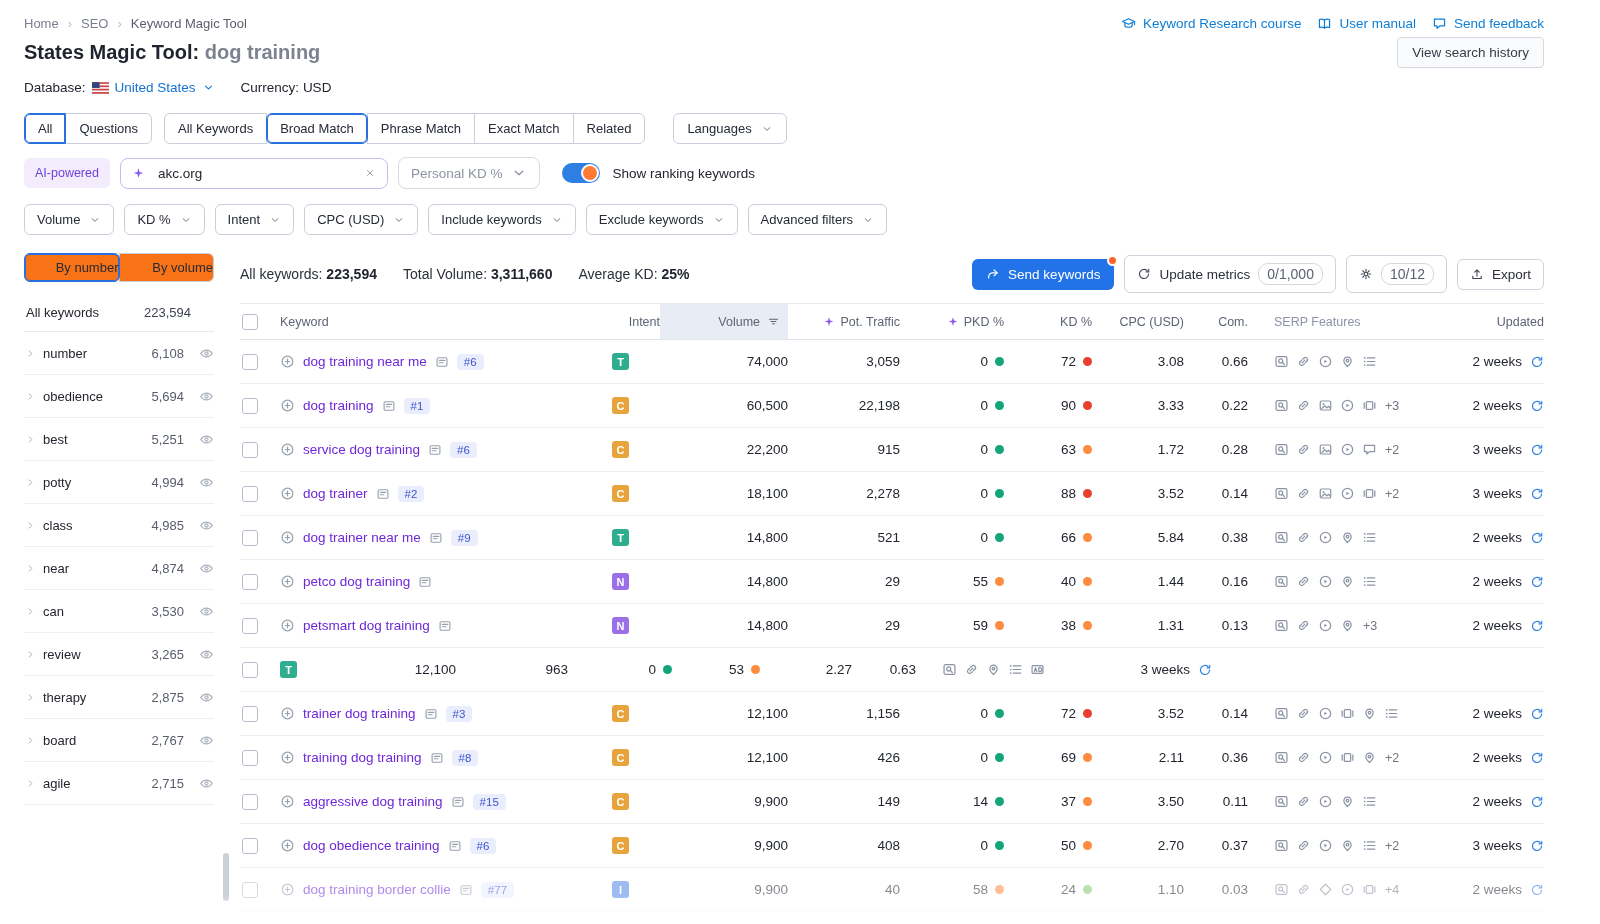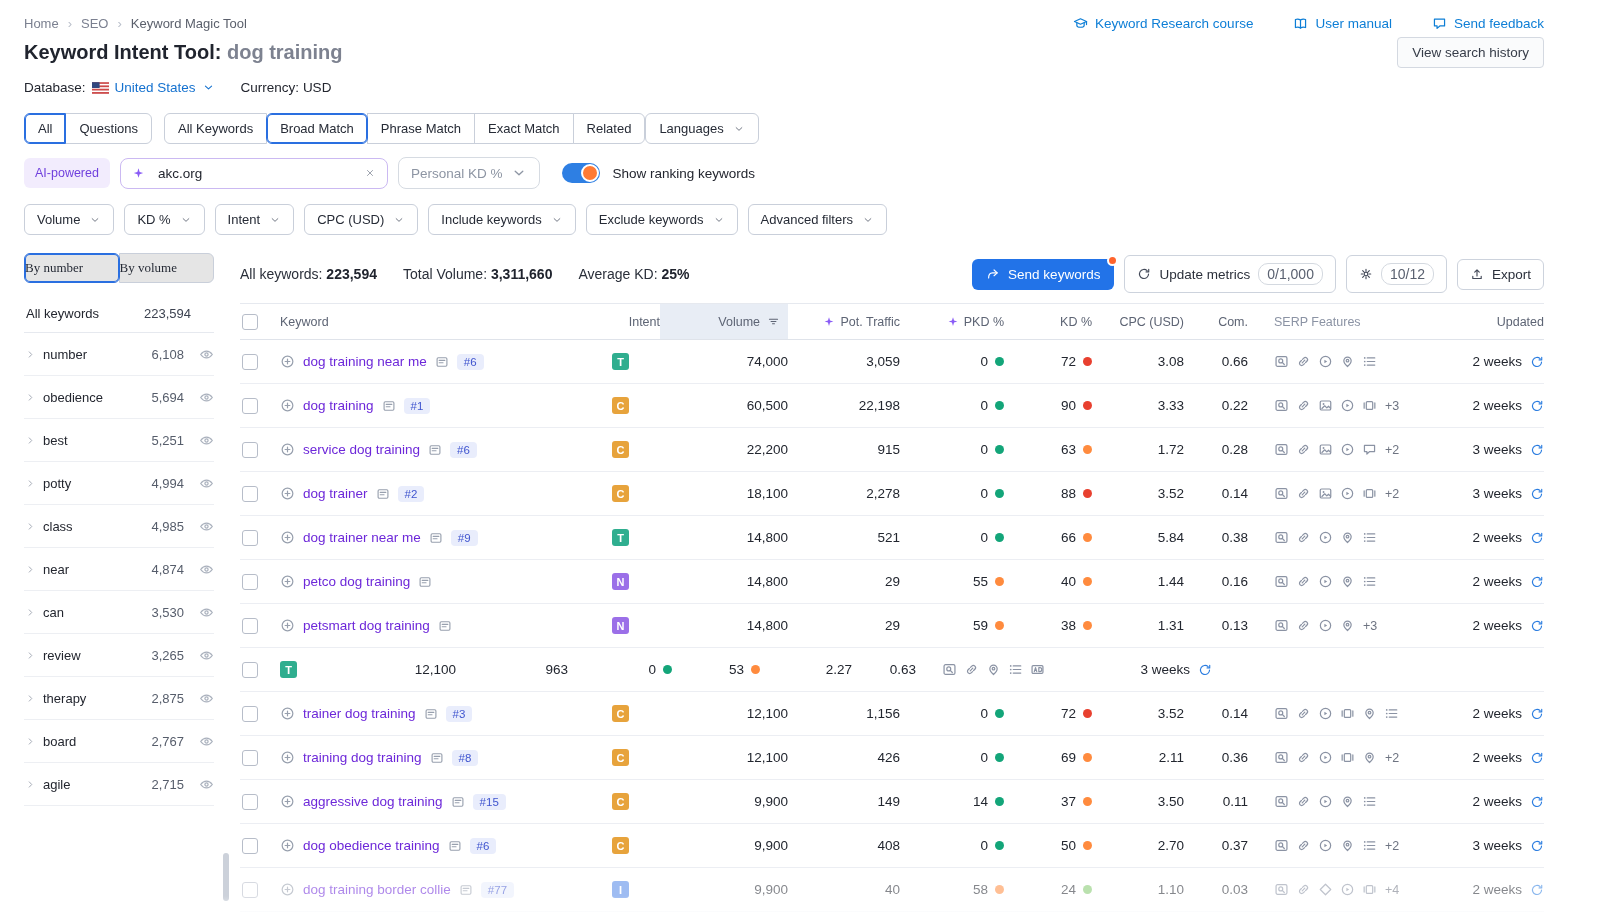--- a/index.html
+++ b/index.html
@@ -10,21 +10,21 @@
   .ic{width:16px;height:16px;fill:none;stroke:currentColor;stroke-width:1.3;
     stroke-linecap:round;stroke-linejoin:round;display:block}
   [data-icon]{display:inline-flex;align-items:center;justify-content:center}
 
   
   .topbar{display:flex;justify-content:space-between;align-items:center;padding:16px 56px 0 24px}
   .breadcrumb{display:flex;gap:9px;align-items:center;font-size:13px;color:#7b8090}
   .breadcrumb .crumb{cursor:pointer}
   .breadcrumb .crumb.current{color:#5b606c}
   .breadcrumb .sep{color:#b9bfca}
-  .toplinks{display:flex;gap:40px;align-items:center}
+  .toplinks{display:flex;gap:16px;align-items:center}
   .toplink{display:flex;gap:7px;align-items:center;color:#0d7ed6;font-size:13.5px;
     text-decoration:none;cursor:pointer}
   .toplink .ic{width:15px;height:15px}
 
   
   .titlerow{display:flex;justify-content:space-between;align-items:center;padding:6px 56px 0 24px}
   .pagetitle{font-size:20px;font-weight:700;color:#20242e}
   .pagetitle .kw{color:#7d8290}
   .view-history{background:#fafbfc;border:1px solid #d4d9e1;border-radius:4px;
     padding:7px 14px;font-size:13.5px;color:#373d49;cursor:pointer;font-family:inherit}
@@ -38,21 +38,21 @@
 
   
   .tabsrow{display:flex;align-items:center;padding:18px 24px 0}
   .seg{display:flex}
   .seg + .seg{margin-left:12px}
   .tab{border:1px solid #c9cfda;background:#fff;padding:7px 13px;font-size:13px;color:#262b36;
     cursor:pointer;margin-left:-1px;position:relative;font-family:inherit}
   .seg .tab:first-child{border-radius:6px 0 0 6px;margin-left:0}
   .seg .tab:last-child{border-radius:0 6px 6px 0}
   .tab.selected{border-color:#2a6fe0;box-shadow:inset 0 0 0 1px #2a6fe0;border-radius:6px;z-index:2}
-  .tab-dd{margin-left:0;display:flex;align-items:center;gap:9px;border:1px solid #c9cfda;
+  .tab-dd{margin-left:28px;display:flex;align-items:center;gap:9px;border:1px solid #c9cfda;
     border-radius:6px;padding:7px 13px;font-size:13px;color:#262b36;background:#fff;
     cursor:pointer;font-family:inherit}
   .tab-dd .ic,.filter-btn .ic{width:12px;height:12px;color:#6e7482}
 
   
   .airow{display:flex;align-items:center;gap:10px;padding:13px 24px 0}
   .ai-badge{background:#f2ecfd;color:#7040dd;font-size:12.5px;padding:8px 11px;border-radius:6px}
   .ai-input{display:flex;align-items:center;gap:8px;border:1px solid #cbb9f2;border-radius:8px;
     padding:7px 11px;width:268px;font-size:13.5px;color:#23262f;background:#fff;cursor:text}
   .ai-input .spark .ic{width:13px;height:13px}
@@ -68,22 +68,22 @@
 
   
   .filtersrow{display:flex;gap:10px;padding:15px 24px 0}
   .filter-btn{display:flex;align-items:center;gap:9px;border:1px solid #c9cfda;border-radius:6px;
     padding:7px 12px;font-size:13px;color:#262b36;background:#fff;cursor:pointer;font-family:inherit}
 
   
   .content{display:flex;gap:26px;align-items:flex-start;padding:18px 56px 0 24px}
   .sidebar{width:190px;flex:none;position:relative}
   .side-seg{display:flex;width:100%;margin-bottom:12px}
-  .side-seg .opt{flex:1;text-align:left;border:1px solid #c9cfda;padding:6px 0;font-size:13px;
-    color:#262b36;background:#e5e5e5;cursor:pointer;font-family:Liberation Serif, serif}
+  .side-seg .opt{flex:1;text-align:right;border:1px solid #c9cfda;padding:6px 0;font-size:13px;
+    color:#262b36;background:#f97316;cursor:pointer;font-family:Liberation Sans, sans-serif}
   .side-seg .opt:first-child{border-radius:6px 0 0 6px}
   .side-seg .opt:last-child{border-radius:0 6px 6px 0;margin-left:-1px}
   .side-seg .opt.selected{border-color:#2a6fe0;box-shadow:inset 0 0 0 1px #2a6fe0;border-radius:6px;z-index:1;position:relative}
   .side-head{display:flex;align-items:center;height:38px;border-bottom:1px solid #e6e9ef;
     font-size:13px;color:#23262f;padding:0 0 0 2px}
   .side-head .cnt{margin-left:auto;padding-right:23px;color:#3c4250}
   .group-row{display:flex;align-items:center;gap:7px;height:43px;border-bottom:1px solid #edeff3;
     font-size:13px;color:#23262f;cursor:pointer;padding:0 0 0 1px}
   .group-row .chev{color:#9aa1ad}
   .group-row .chev .ic{width:11px;height:11px}
@@ -181,21 +181,21 @@
           </span>User manual</a>
         <a class="toplink"><span>
             <svg class="ic" viewBox="0 0 16 16" aria-hidden="true">
               <path d="M2.6 3.4h10.8v7.2H8.4L5.4 13.2v-2.6H2.6z"></path>
             </svg>
           </span>Send feedback</a>
       </div>
   </div>
 
   <div class="titlerow">
-    <h1 class="pagetitle"><span>Keyword Intent Tool:</span> <span class="kw">dog training</span></h1>
+    <h1 class="pagetitle"><span>States Magic Tool:</span> <span class="kw">dog training</span></h1>
     <button class="view-history">View search history</button>
   </div>
 
   <div class="dbrow">
     <span class="db-label">Database:</span>
     <span class="db-link">
       <svg width="17" height="12" viewBox="0 0 19 13">
           <rect width="19" height="13" fill="#cc4a4a"></rect>
           <g fill="#fff">
             <rect y="1.9" width="19" height="1.7"></rect>

